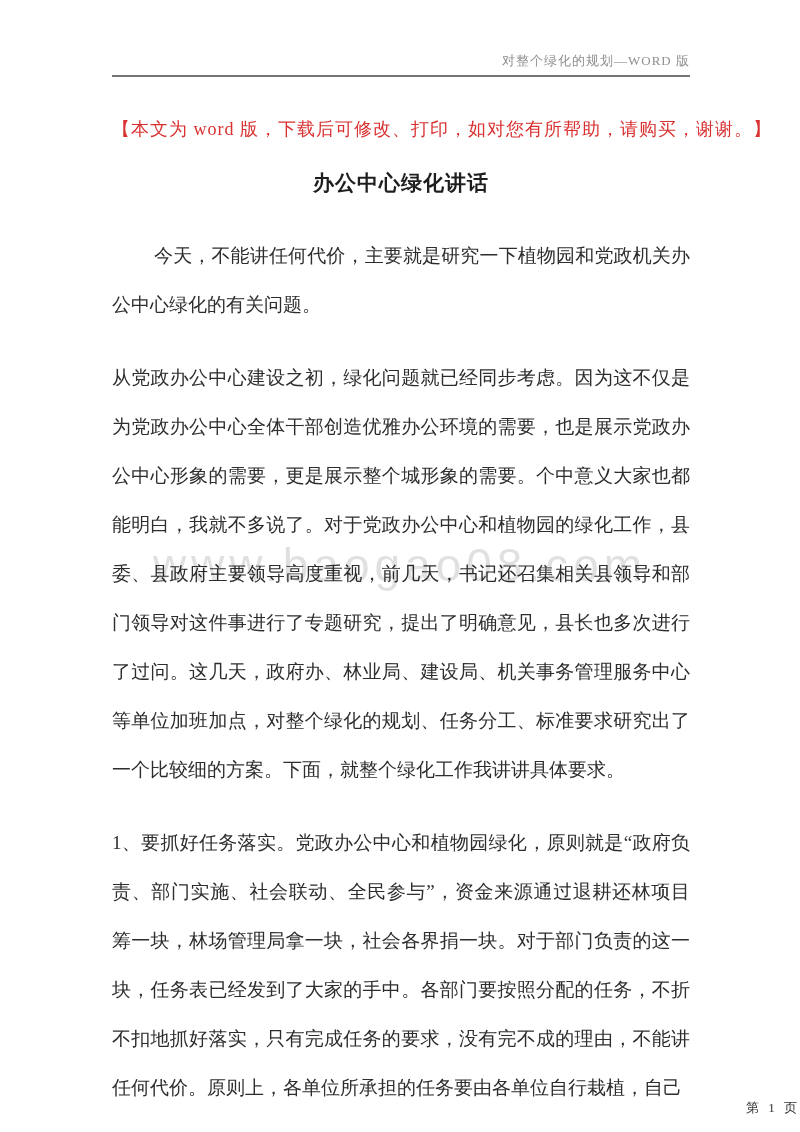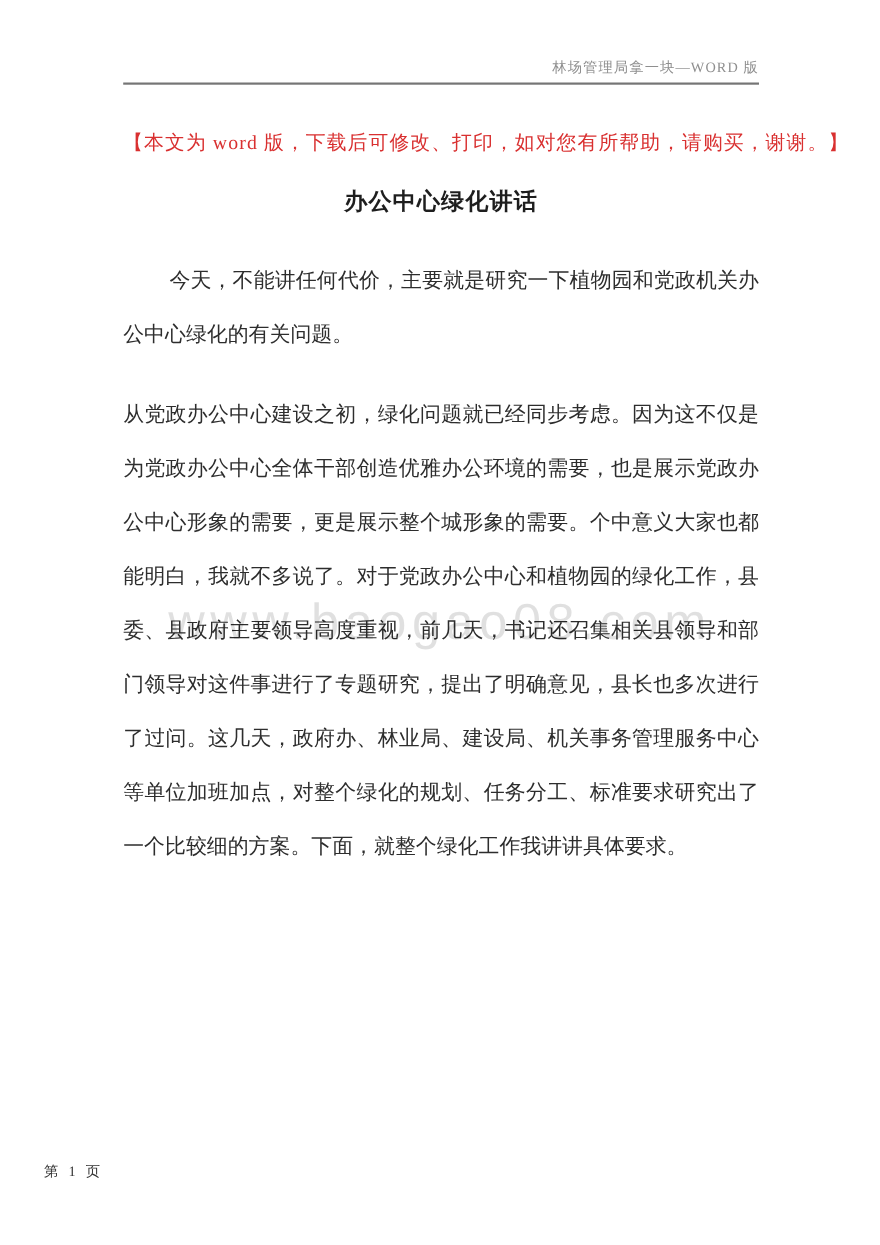--- a/index.html
+++ b/index.html
@@ -74,46 +74,47 @@
     letter-spacing: 5px;
     color: rgba(0, 0, 0, 0.12);
     white-space: nowrap;
     pointer-events: none;
     user-select: none;
   }
   .doc-footer {
     position: absolute;
     left: 0;
     right: 0;
-    top: 1056px;
-    text-align: left;
+    top: 1099px;
+    text-align: right;
     font-size: 13px;
     letter-spacing: 3px;
     color: #333333;
     padding-left: 40px;
   }
 </style>
 </head>
 <body>
 
 <div class="page">
 
   <div class="content">
 
     <div class="doc-header">
-      <span>林场管理局拿一块—WORD 版</span>
+      <span>对整个绿化的规划—WORD 版</span>
     </div>
 
     <div class="notice">【本文为 word 版，下载后可修改、打印，如对您有所帮助，请购买，谢谢。】</div>
 
     <div class="doc-title">办公中心绿化讲话</div>
 
     <div class="body-text">
       <p class="indent">今天，不能讲任何代价，主要就是研究一下植物园和党政机关办公中心绿化的有关问题。</p>
       <p>从党政办公中心建设之初，绿化问题就已经同步考虑。因为这不仅是为党政办公中心全体干部创造优雅办公环境的需要，也是展示党政办公中心形象的需要，更是展示整个城形象的需要。个中意义大家也都能明白，我就不多说了。对于党政办公中心和植物园的绿化工作，县委、县政府主要领导高度重视，前几天，书记还召集相关县领导和部门领导对这件事进行了专题研究，提出了明确意见，县长也多次进行了过问。这几天，政府办、林业局、建设局、机关事务管理服务中心等单位加班加点，对整个绿化的规划、任务分工、标准要求研究出了一个比较细的方案。下面，就整个绿化工作我讲讲具体要求。</p>
+      <p>1、要抓好任务落实。党政办公中心和植物园绿化，原则就是“政府负责、部门实施、社会联动、全民参与”，资金来源通过退耕还林项目筹一块，林场管理局拿一块，社会各界捐一块。对于部门负责的这一块，任务表已经发到了大家的手中。各部门要按照分配的任务，不折不扣地抓好落实，只有完成任务的要求，没有完不成的理由，不能讲任何代价。原则上，各单位所承担的任务要由各单位自行栽植，自己</p>
     </div>
 
   </div>
 
   <div class="watermark">www.baogao08.com</div>
 
   <div class="doc-footer">
     <span>第 1 页</span>
   </div>
 

